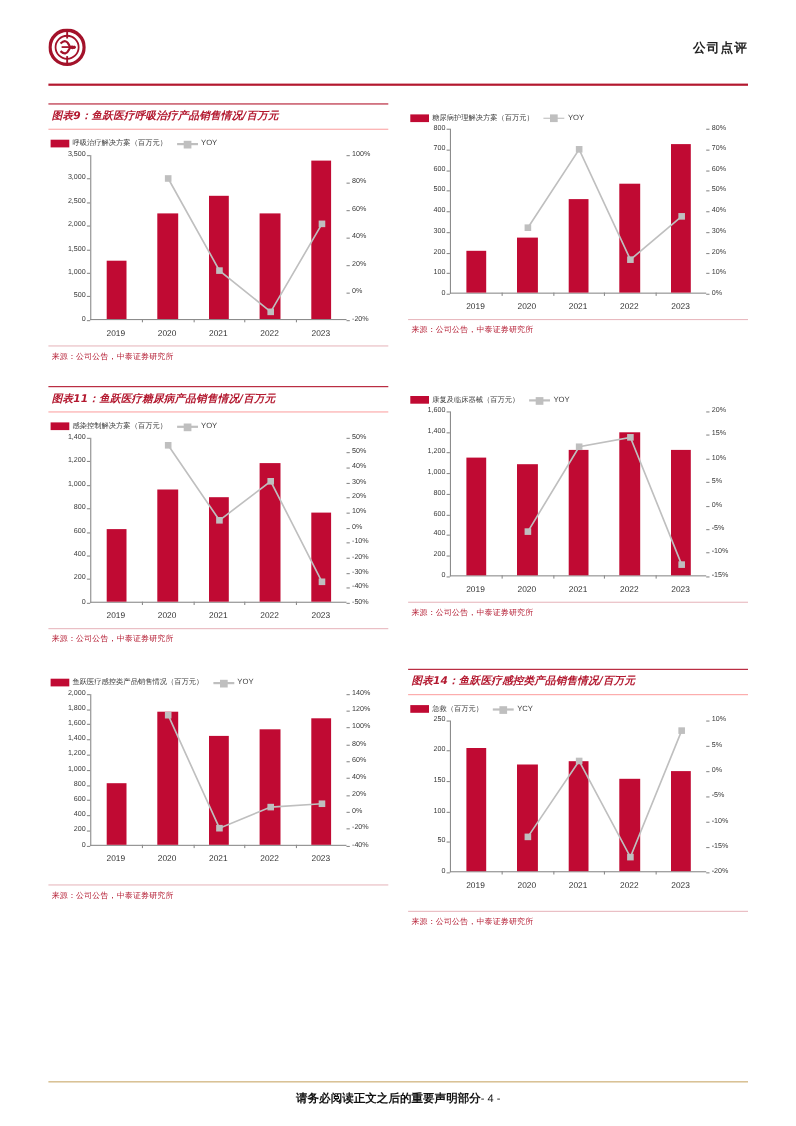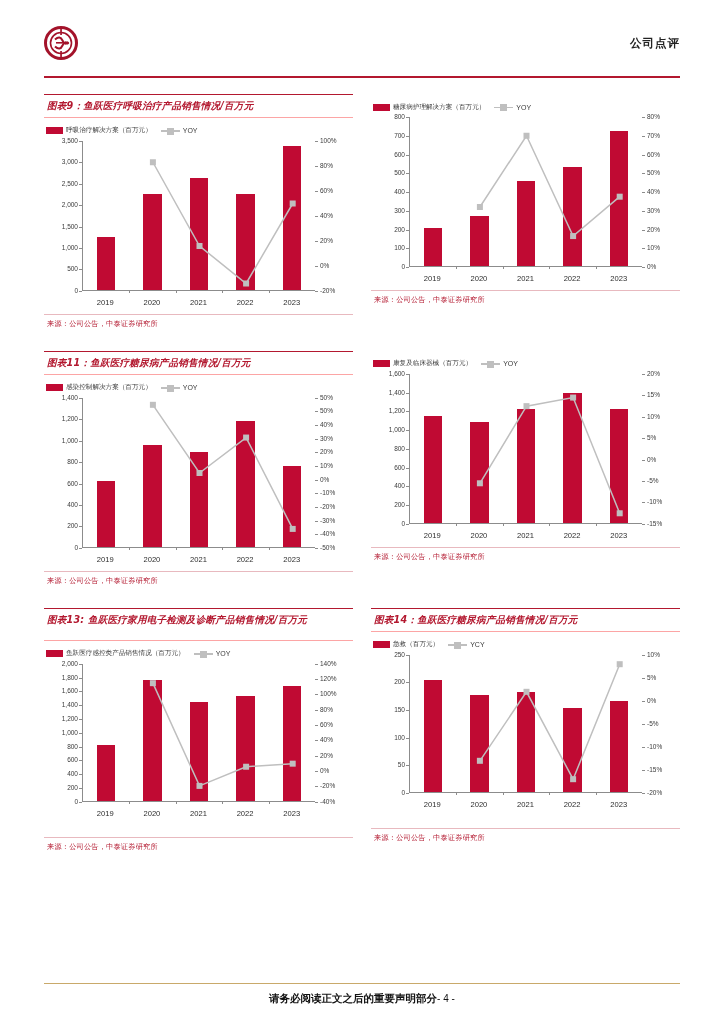--- a/index.html
+++ b/index.html
@@ -486,23 +486,20 @@
               <div class="xlabel">2020</div>
               <div class="xlabel">2021</div>
               <div class="xlabel">2022</div>
               <div class="xlabel">2023</div>
             </div>
           </div>
         </div>
         <div class="fig-source">来源：公司公告，中泰证券研究所</div>
       </div>
       <div class="figure">
-        <div class="fig-title-wrap two-line">
-          <div class="fig-title">图表13: 鱼跃医疗家用电子检测及诊断产品销售情况/百万元</div>
-        </div>
         <div class="chart-box">
           <div class="legend">
             <div class="legend-item">
               <span class="legend-swatch"></span>
               <span class="legend-label">鱼跃医疗感控类产品销售情况（百万元）</span>
             </div>
             <div class="legend-item">
               <span class="legend-line"></span>
               <span class="legend-label lat">YOY</span>
             </div>
@@ -590,21 +587,21 @@
               <div class="xlabel">2021</div>
               <div class="xlabel">2022</div>
               <div class="xlabel">2023</div>
             </div>
           </div>
         </div>
         <div class="fig-source">来源：公司公告，中泰证券研究所</div>
       </div>
       <div class="figure">
         <div class="fig-title-wrap">
-          <div class="fig-title">图表14：鱼跃医疗糖尿病产品销售情况/百万元</div>
+          <div class="fig-title">图表14：鱼跃医疗感控类产品销售情况/百万元</div>
         </div>
         <div class="chart-box">
           <div class="legend">
             <div class="legend-item">
               <span class="legend-swatch"></span>
               <span class="legend-label">急救（百万元）</span>
             </div>
             <div class="legend-item">
               <span class="legend-line"></span>
               <span class="legend-label lat">YCY</span>

